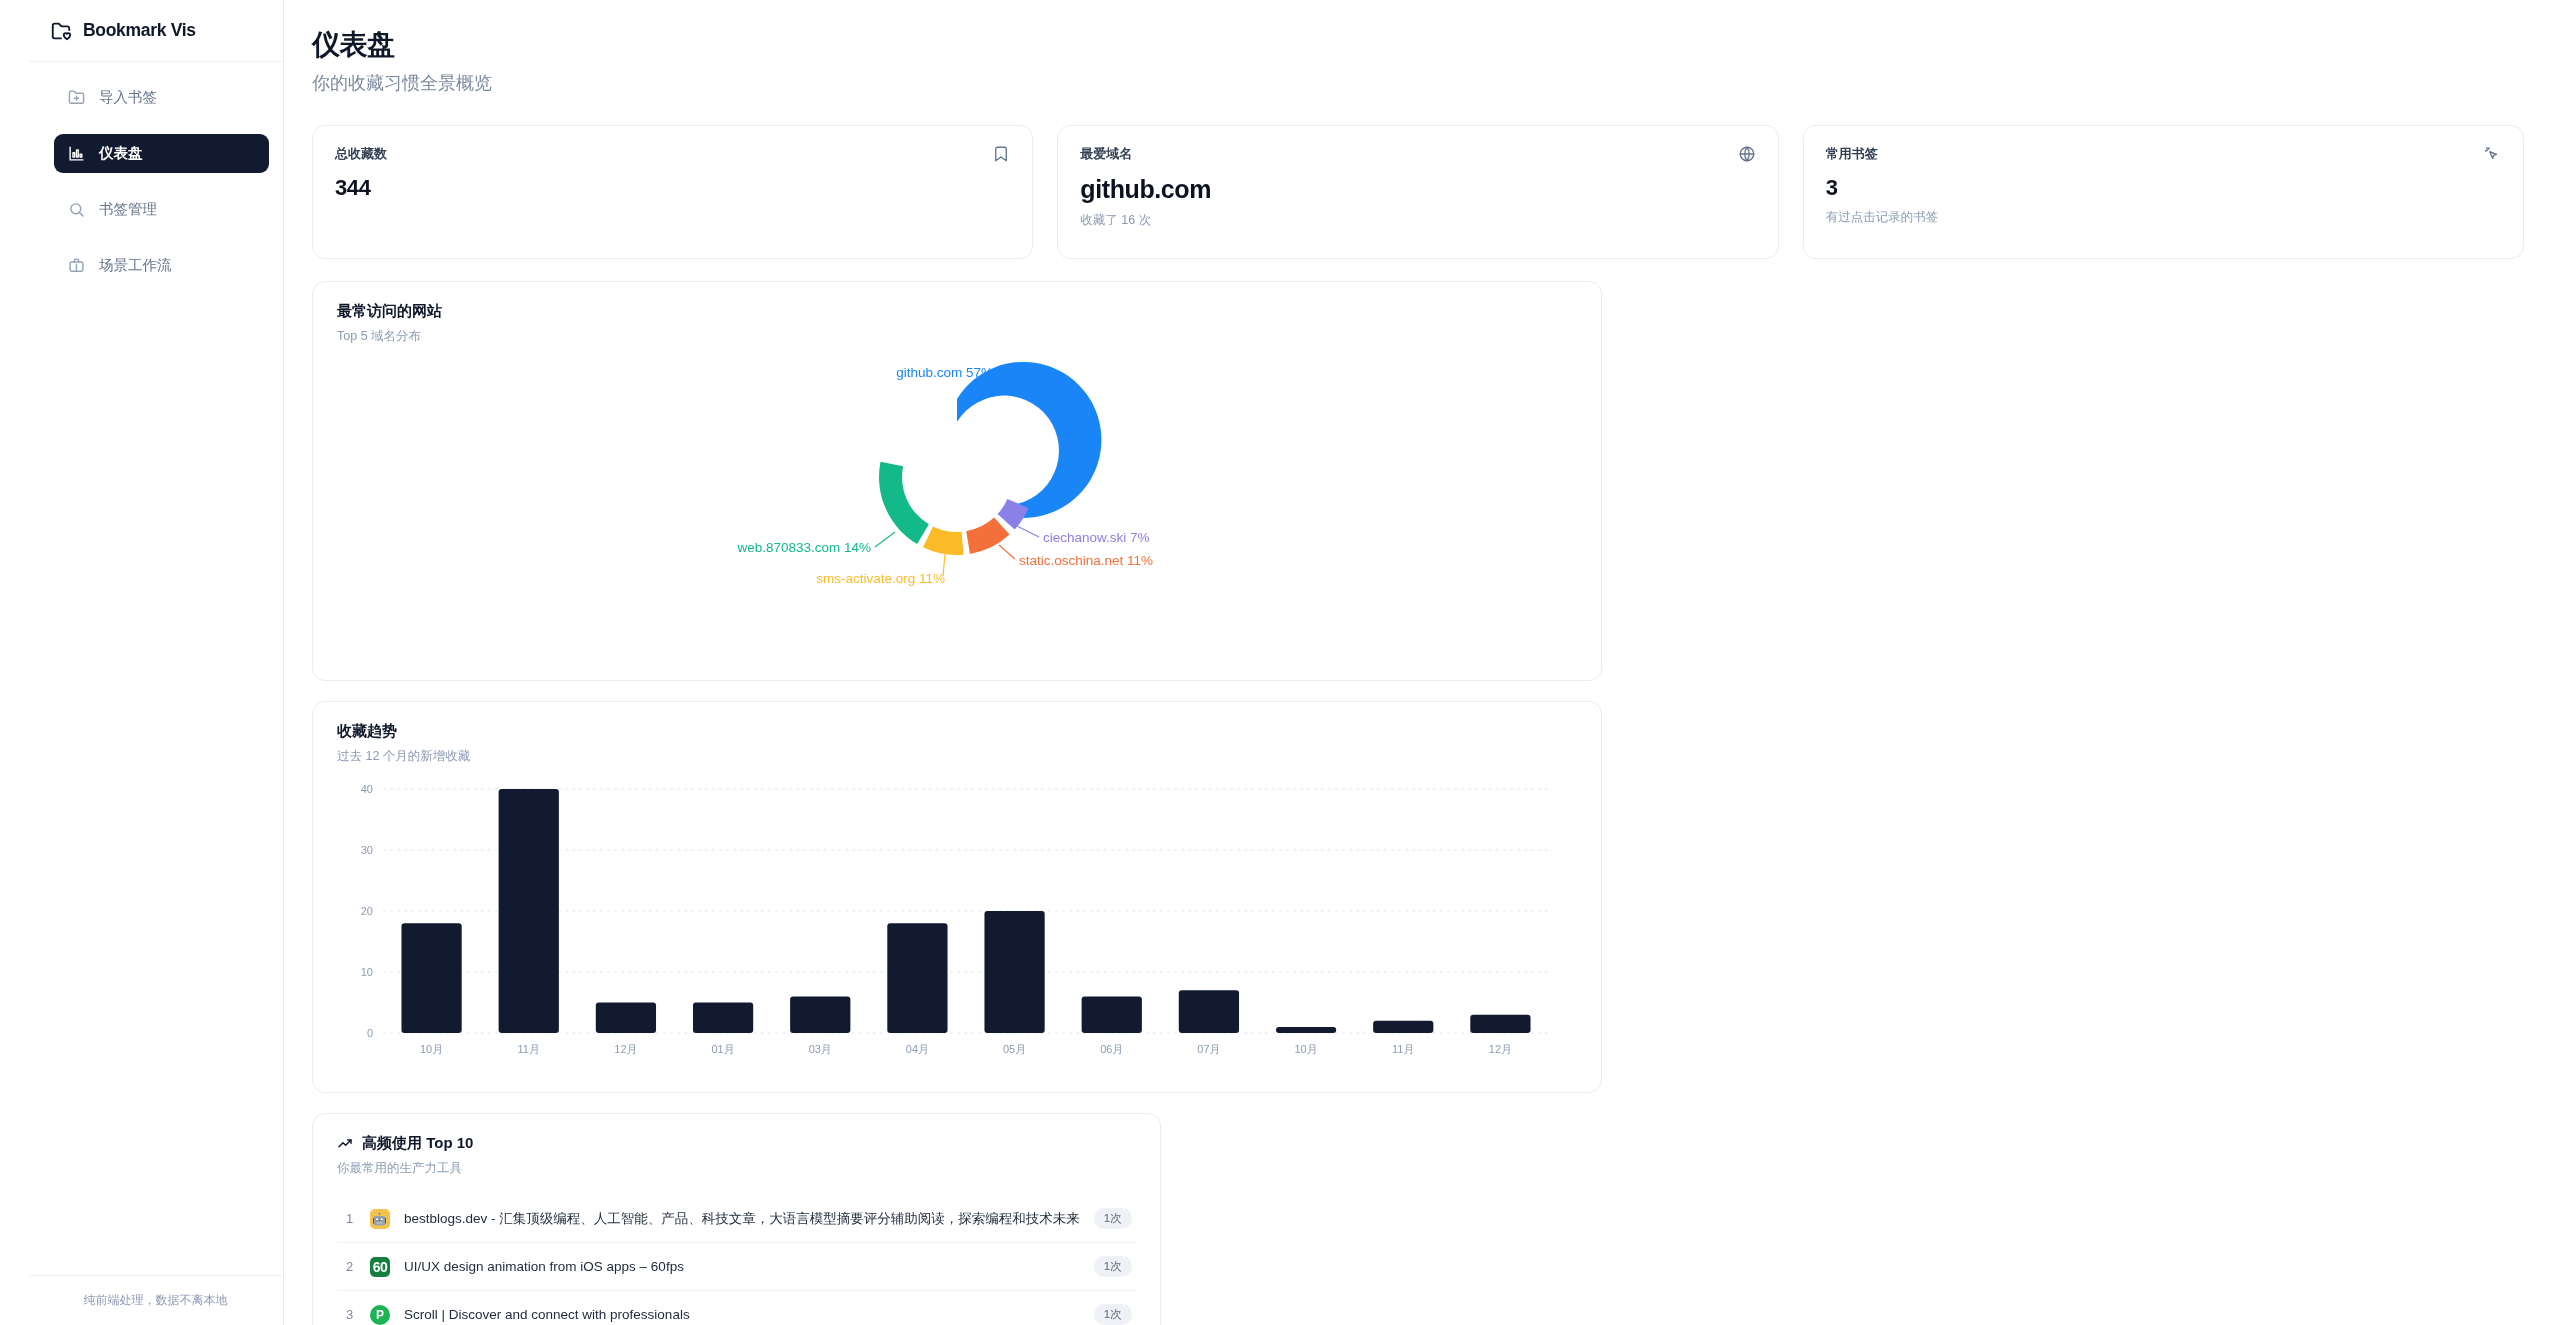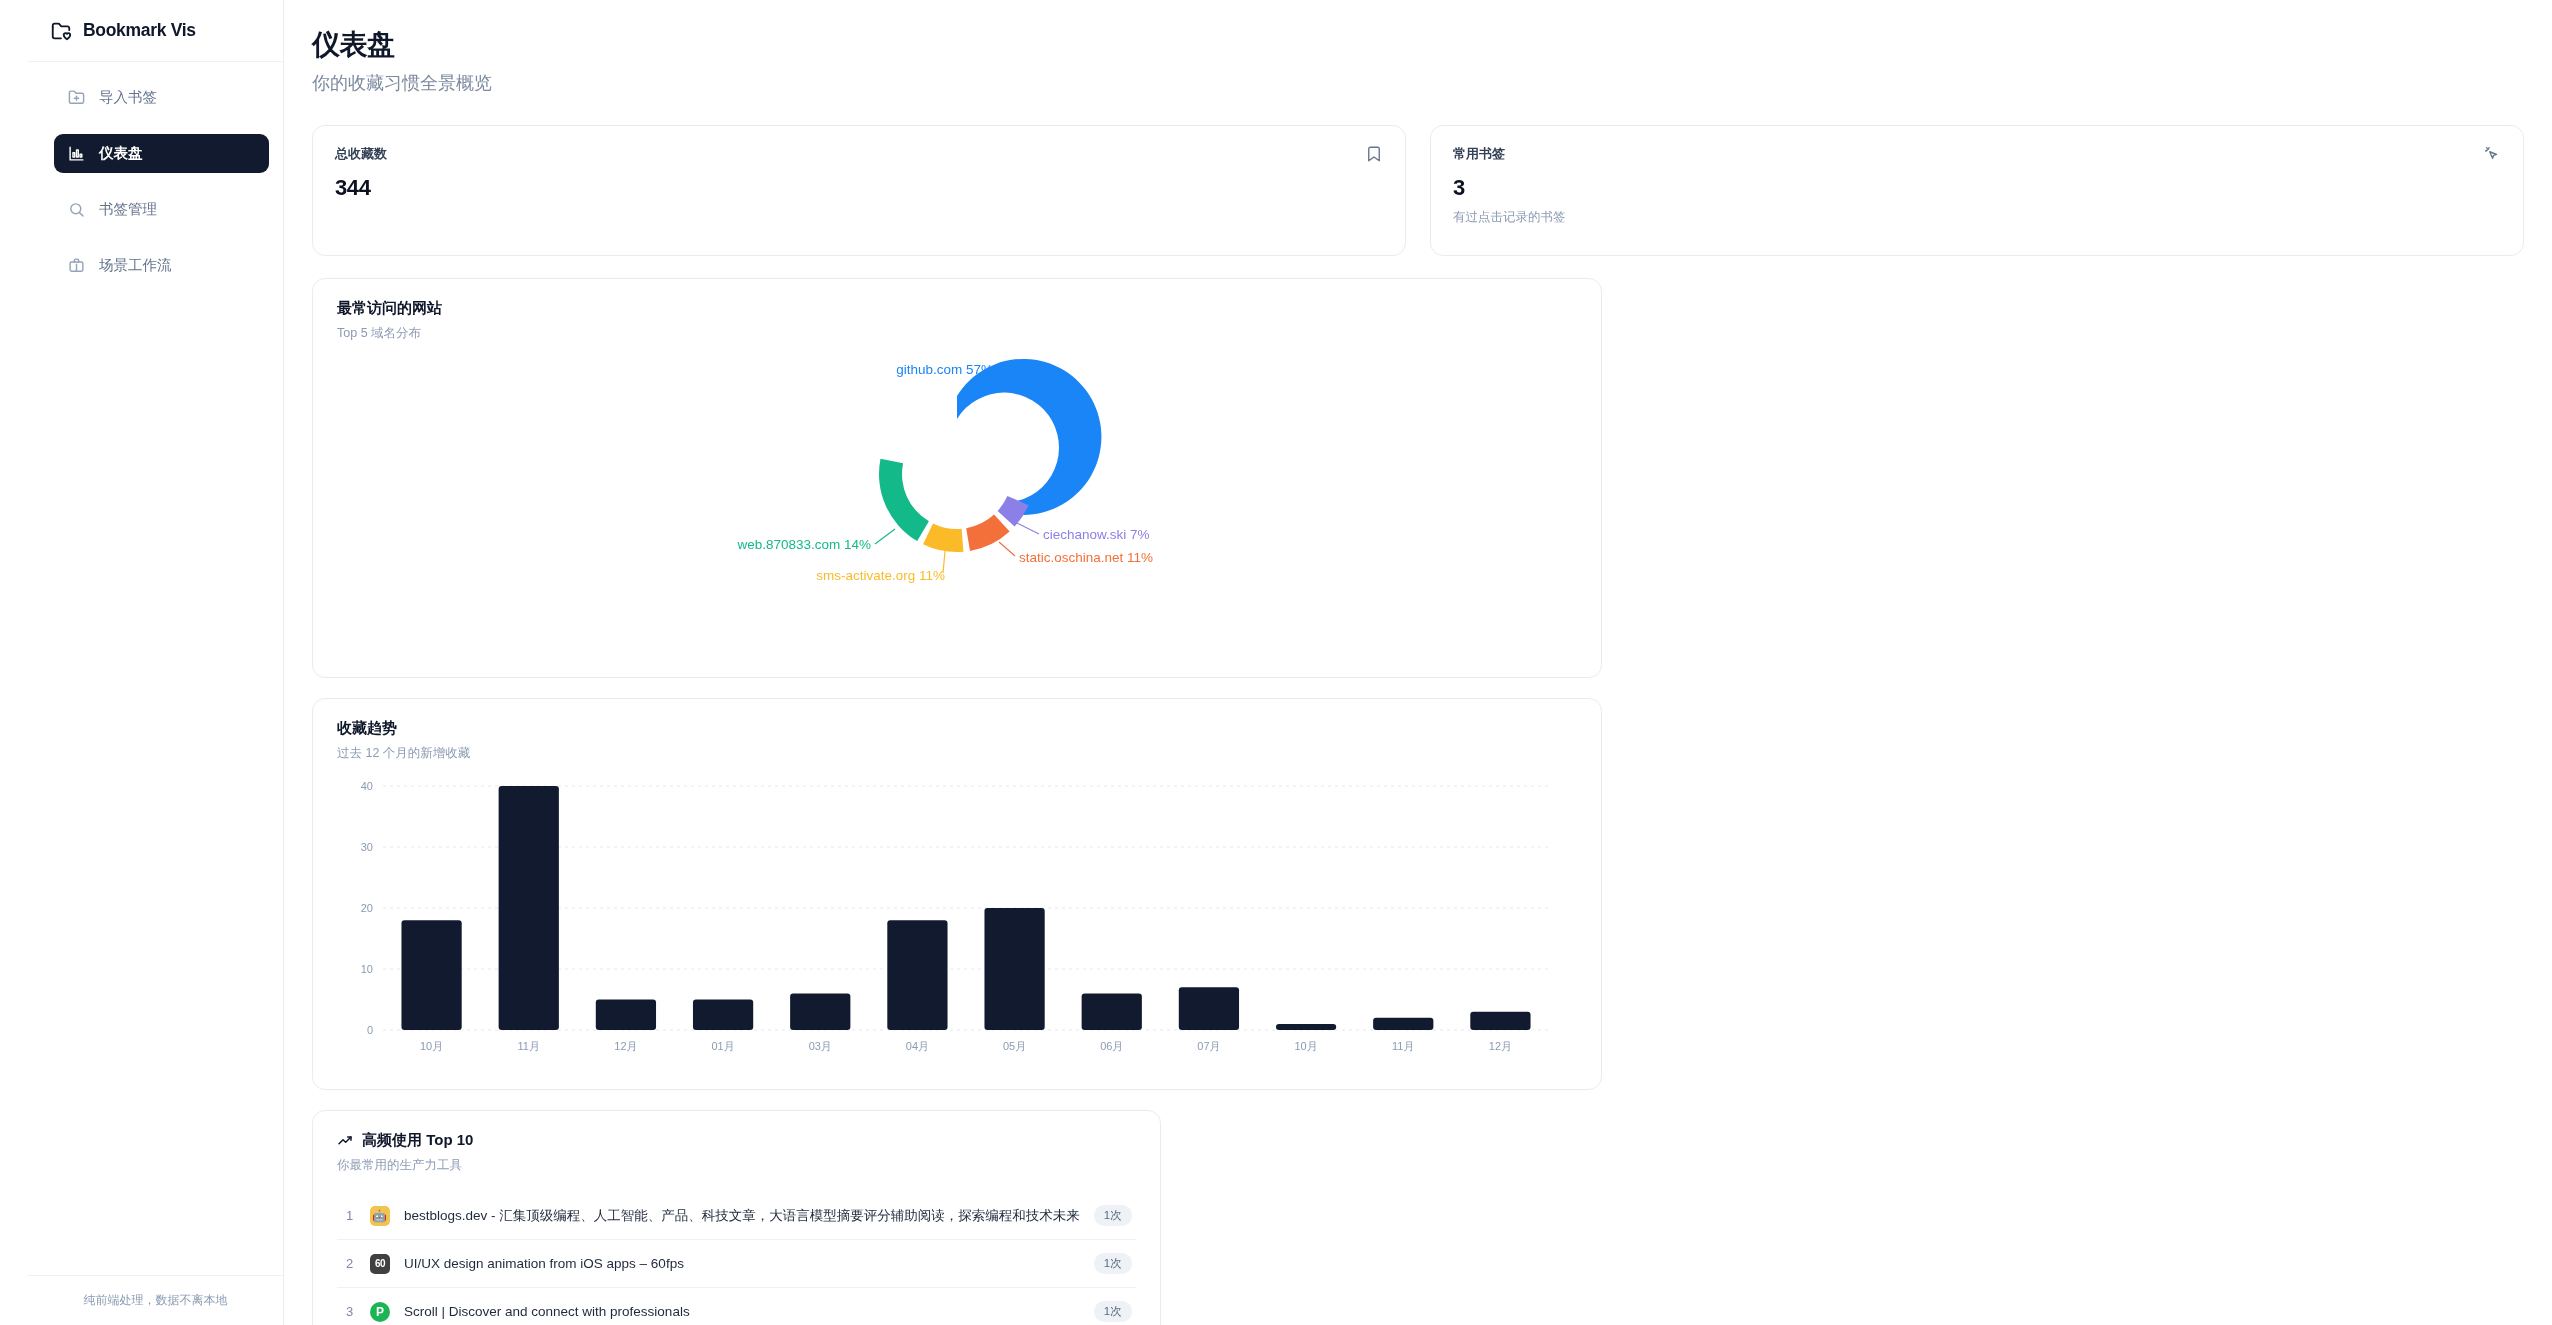--- a/index.html
+++ b/index.html
@@ -123,21 +123,21 @@
     cursor:pointer;
   }
   .top-rank { font-size:13px; color:#7c8aa0; width:13px; flex:0 0 13px; text-align:center; }
   .fav {
     width:20px; height:20px; flex:0 0 20px;
     border-radius:5px;
     display:flex; align-items:center; justify-content:center;
     font-size:10.5px; font-weight:700; color:#fff; overflow:hidden;
   }
   .fav-robot { background:#f3c34e; font-size:12px; }
-  .fav-60 { background:#404040; font-size:10px; letter-spacing:-0.5px; }
+  .fav-60 { background:#15803d; font-size:14px; letter-spacing:-0.5px; }
   .fav-p { background:#1cb553; font-size:12px; border-radius:50%; }
   .top-text {
     flex:1 1 auto;
     font-size:13.5px;
     color:#1e293b;
     white-space:nowrap;
     overflow:hidden;
     text-overflow:ellipsis;
   }
   .top-badge {
@@ -230,20 +230,34 @@
         <span class="kpi-label">总收藏数</span>
         <span class="kpi-ico">
           <svg viewBox="0 0 24 24" fill="none" stroke="currentColor" stroke-width="1.8" stroke-linecap="round" stroke-linejoin="round" width="18" height="18">
             <path d="M19 21l-7-5-7 5V5a2 2 0 0 1 2-2h10a2 2 0 0 1 2 2z"></path>
           </svg>
         </span>
       </div>
       <div class="kpi-value">344</div>
     </div>
 
+    <div class="kpi-card">
+      <div class="kpi-head">
+        <span class="kpi-label">最爱域名</span>
+        <span class="kpi-ico">
+          <svg viewBox="0 0 24 24" fill="none" stroke="currentColor" stroke-width="1.8" stroke-linecap="round" stroke-linejoin="round" width="18" height="18">
+            <circle cx="12" cy="12" r="9"></circle>
+              <line x1="3" y1="12" x2="21" y2="12"></line>
+            <path d="M12 3a15 15 0 0 1 0 18a15 15 0 0 1 0-18Z"></path>
+          </svg>
+        </span>
+      </div>
+      <div class="kpi-value small">github.com</div>
+      <div class="kpi-note">收藏了 16 次</div>
+    </div>
 
     <div class="kpi-card">
       <div class="kpi-head">
         <span class="kpi-label">常用书签</span>
         <span class="kpi-ico">
           <svg viewBox="0 0 24 24" fill="none" stroke="currentColor" stroke-width="1.8" stroke-linecap="round" stroke-linejoin="round" width="18" height="18">
             <path d="M9 9l9 3.5-3.9 1.3-1.3 3.9L9 9Z"></path>
             <path d="M5 3.5 5.8 5.6"></path>
               <path d="M3.5 8 5.6 7.2"></path>
               <path d="M8 3.5 7.2 5.6"></path>

